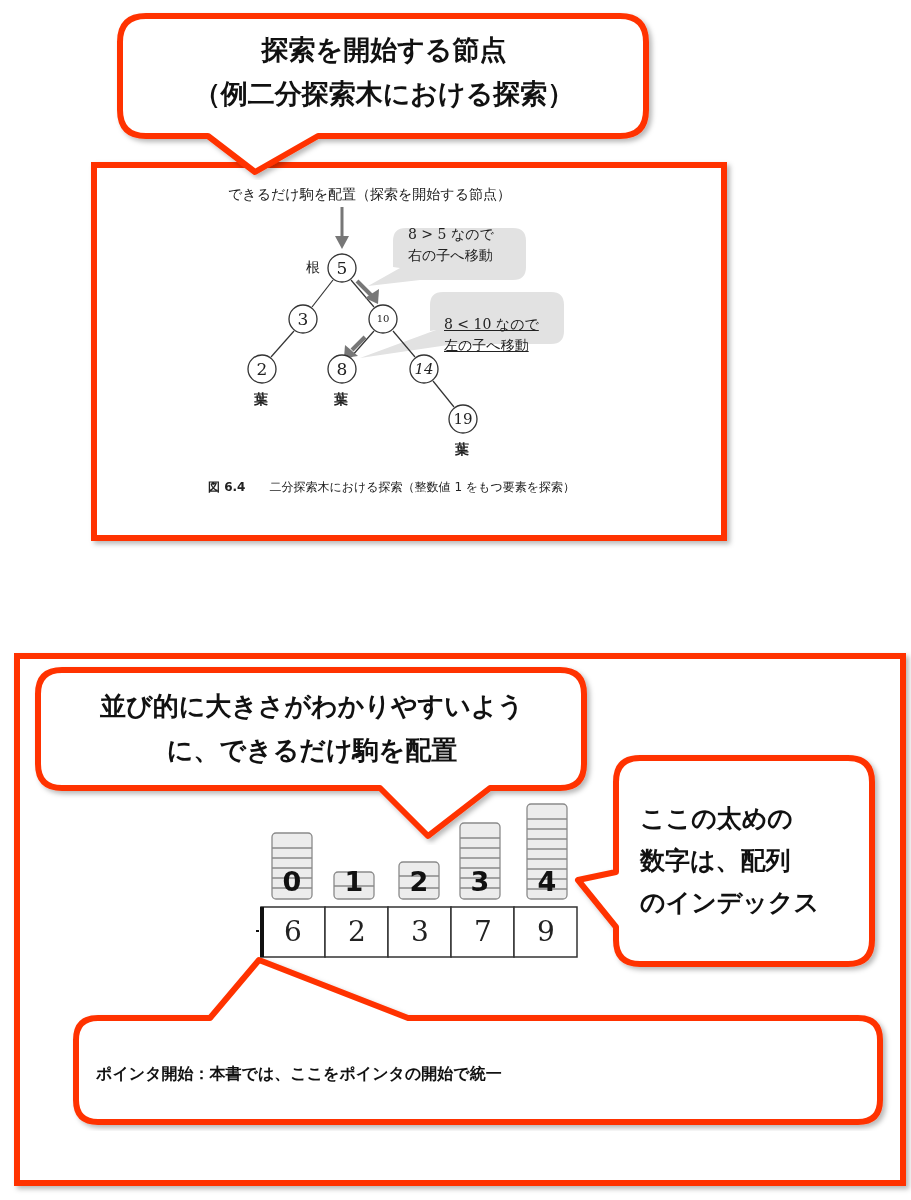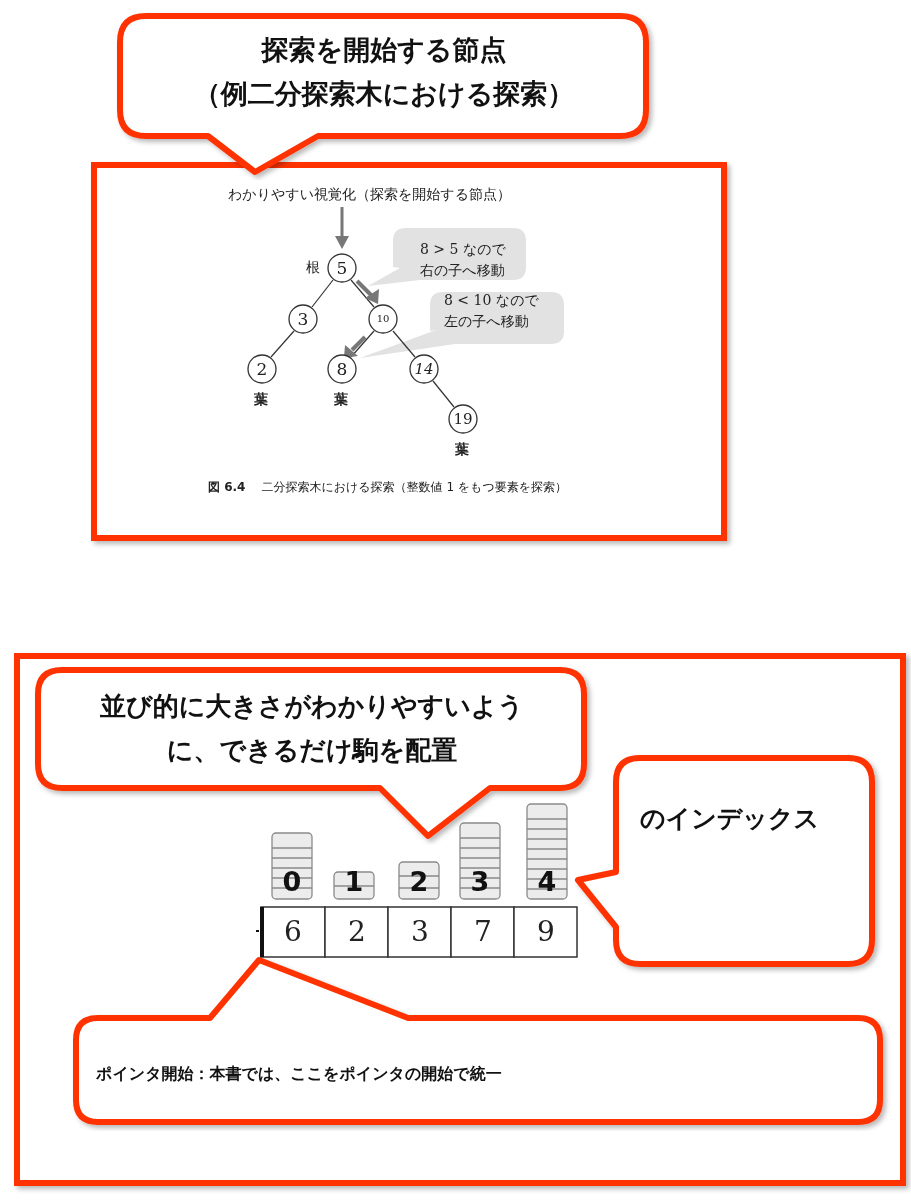--- a/index.html
+++ b/index.html
@@ -72,47 +72,47 @@
       <circle cx="342" cy="268" r="14"></circle>
       <circle cx="303" cy="319" r="14"></circle>
       <circle cx="383" cy="319" r="14"></circle>
       <circle cx="262" cy="369" r="14"></circle>
       <circle cx="342" cy="369" r="14"></circle>
       <circle cx="424" cy="369" r="14"></circle>
       <circle cx="463" cy="419" r="14"></circle>
     </g>
   </svg>
 
-  <div class="fig-text" style="left:228px; top:186px; font-size:14px;">わかりやすい視覚化（探索を開始する節点）</div>
+  <div class="fig-text" style="left:228px; top:186px; font-size:14px;">できるだけ駒を配置（探索を開始する節点）</div>
 
   <div class="fig-text" style="left:306px; top:259px; font-size:14px;">根</div>
 
   <div class="node-label" style="left:327px; top:253px;">5</div>
   <div class="node-label" style="left:288px; top:304px;">3</div>
   <div class="node-label" style="left:368px; top:304px; font-size:10px;">10</div>
   <div class="node-label" style="left:247px; top:354px;">2</div>
   <div class="node-label" style="left:327px; top:354px;">8</div>
   <div class="node-label" style="left:409px; top:354px; font-size:15px;font-style:italic;">14</div>
   <div class="node-label" style="left:448px; top:404px; font-size:15px;">19</div>
 
   <div class="fig-text" style="left:254px; top:391px; font-size:14px; font-weight:bold;">葉</div>
   <div class="fig-text" style="left:334px; top:391px; font-size:14px; font-weight:bold;">葉</div>
   <div class="fig-text" style="left:455px; top:441px; font-size:14px; font-weight:bold;">葉</div>
 
-  <div class="gray-bubble-text" style="left:408px; top:239px;margin-left:12px;">
+  <div class="gray-bubble-text" style="left:408px; top:224px;">
     <div>8 &gt; 5 なので</div>
     <div>右の子へ移動</div>
   </div>
-  <div class="gray-bubble-text" style="left:444px; top:290px;">
+  <div class="gray-bubble-text" style="left:444px; top:314px;text-decoration:underline;">
     <div>8 &lt; 10 なので</div>
     <div>左の子へ移動</div>
   </div>
 
   <div class="fig-text" style="left:208px; top:479px; font-size:12px;">
-    <span style="font-weight:bold; margin-right:16px;">図 6.4</span><span>二分探索木における探索（整数値 1 をもつ要素を探索）</span>
+    <span style="font-weight:bold; margin-right:24px;">図 6.4</span><span>二分探索木における探索（整数値 1 をもつ要素を探索）</span>
   </div>
 </div>
 
 <div>
   <svg class="layer" width="911" height="1200">
     <defs>
       <filter id="shadow2" x="-5%" y="-5%" width="110%" height="110%">
         <feDropShadow dx="3" dy="3" stdDeviation="2.5" flood-color="#000" flood-opacity="0.28"></feDropShadow>
       </filter>
     </defs>
@@ -196,19 +196,21 @@
   <div class="array-cell" style="left:388px;">3</div>
   <div class="array-cell" style="left:451px;">7</div>
   <div class="array-cell" style="left:514px;">9</div>
 
   <div class="callout-text" style="left:42px; top:684px; width:540px; font-size:26px; line-height:44px;">
     <div>並び的に大きさがわかりやすいよう</div>
     <div>に、できるだけ駒を配置</div>
   </div>
 
   <div class="callout-text" style="left:640px; top:798px; width:220px; font-size:25px; line-height:42px; text-align:left;">
+    <div>ここの太めの</div>
+    <div>数字は、配列</div>
     <div>のインデックス</div>
   </div>
 
   <div class="callout-text" style="left:96px; top:1056px; width:780px; font-size:16px; line-height:36px; text-align:left;">
     <span>ポインタ開始：本書では、ここをポインタの開始で統一</span>
   </div>
 </div>
 
 </body></html>

